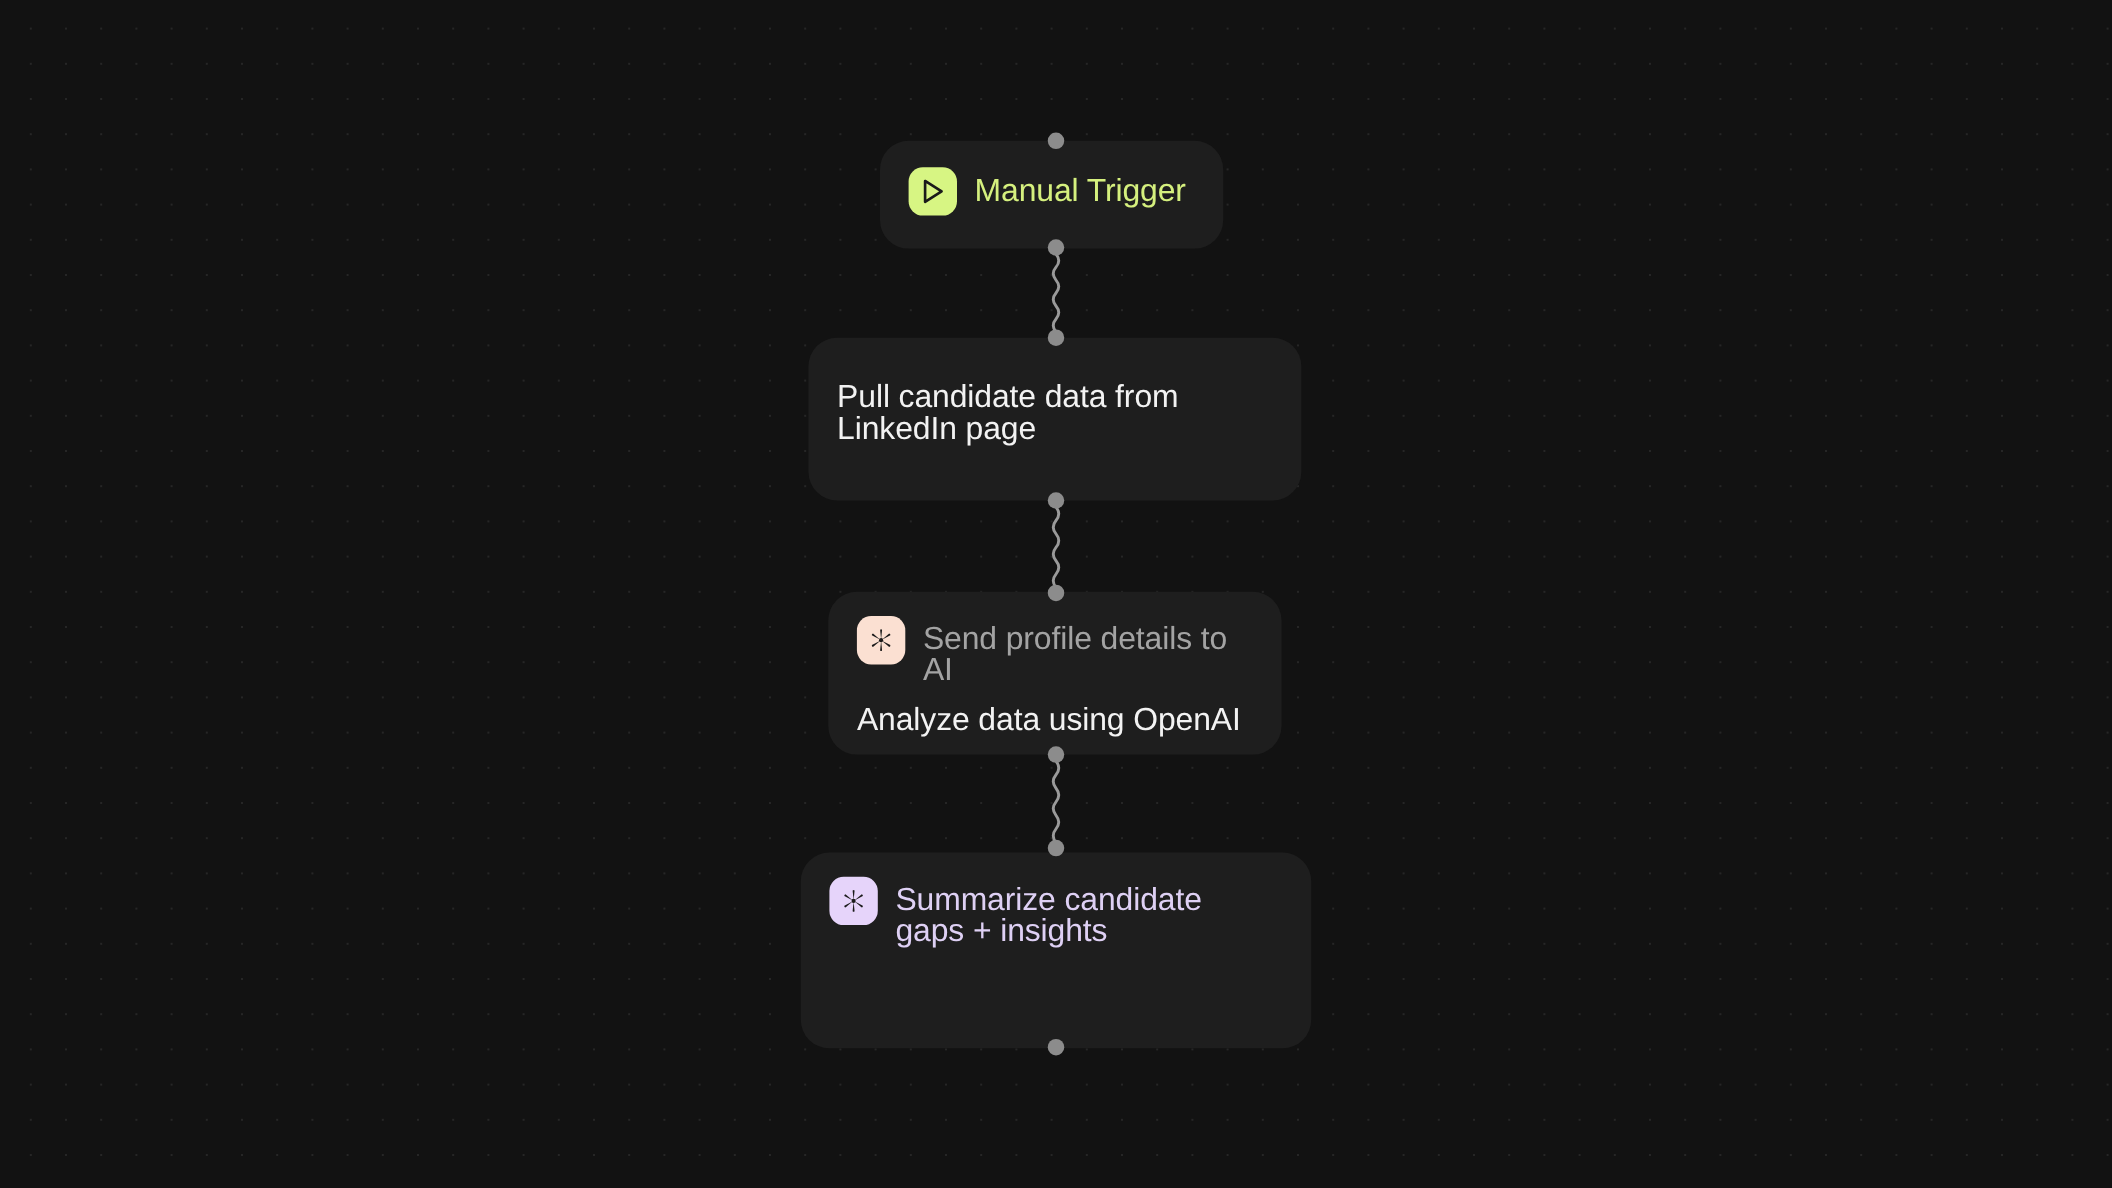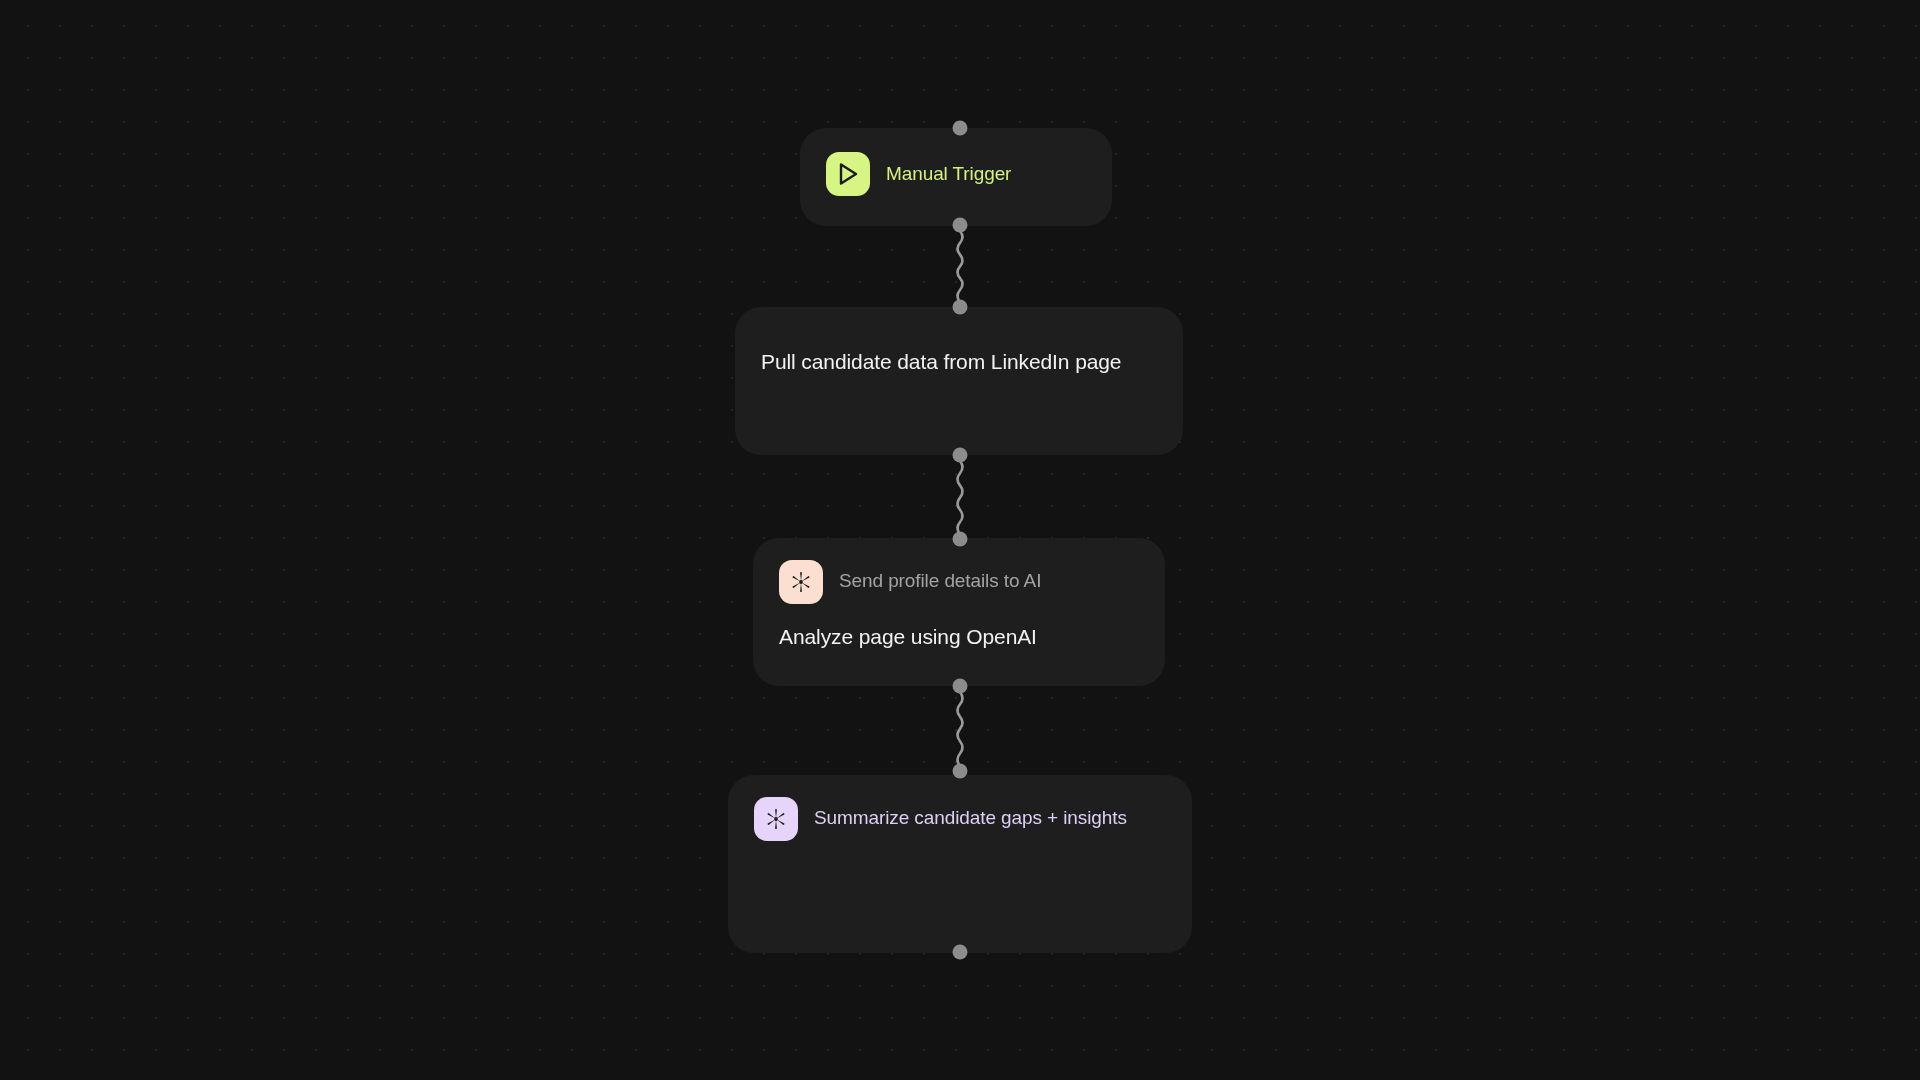--- a/index.html
+++ b/index.html
@@ -38,31 +38,31 @@
 
   .node-icon {
     flex:0 0 auto;
     width:44px; height:44px;
     border-radius:13px;
     display:flex; align-items:center; justify-content:center;
   }
   .node-icon svg { display:block; }
 
   .node-title {
-    font-size:19px;
+    font-size:29px;
     line-height:28px;
     letter-spacing:-0.1px;
     padding-top:7px;
     font-weight:400;
   }
   .node.compact .node-title { padding-top:8px; }
 
   .node-desc {
     margin-top:18px;
-    font-size:21px;
+    font-size:29px;
     line-height:29px;
     letter-spacing:-0.1px;
     color:#f2f2f2;
     font-weight:400;
   }
 
   
   .port {
     position:absolute;
     width:15px; height:15px;
@@ -105,21 +105,21 @@
             <path d="M11.3 11.6 L3.6 7.6 Q3.3 6.3 4.6 5.9 Z"></path>
             <path d="M12.7 12.4 L20.4 16.4 Q20.7 17.7 19.4 18.1 Z"></path>
             <path d="M12.7 11.6 L19.4 5.9 Q20.7 6.3 20.4 7.6 Z"></path>
             <path d="M11.3 12.4 L4.6 18.1 Q3.3 17.7 3.6 16.4 Z"></path>
             <circle cx="12" cy="12" r="1.9"></circle>
           </g>
         </svg>
       </div>
       <div class="node-title" style="color:#a3a3a3;">Send profile details to AI</div>
     </div>
-    <div class="node-desc">Analyze page using OpenAI</div>
+    <div class="node-desc">Analyze data using OpenAI</div>
   </div>
 
   <div class="node" style="left:728px; top:775px; width:464px; height:178px;">
     <div class="node-head">
       <div class="node-icon" style="background:#e6d4fa;">
         <svg width="24" height="24" viewBox="0 0 24 24" aria-hidden="true">
           <g fill="#1a1a1a">
             <path d="M12 11.2 L11.1 2.6 Q12 1.6 12.9 2.6 Z"></path>
             <path d="M12 12.8 L12.9 21.4 Q12 22.4 11.1 21.4 Z"></path>
             <path d="M11.3 11.6 L3.6 7.6 Q3.3 6.3 4.6 5.9 Z"></path>

